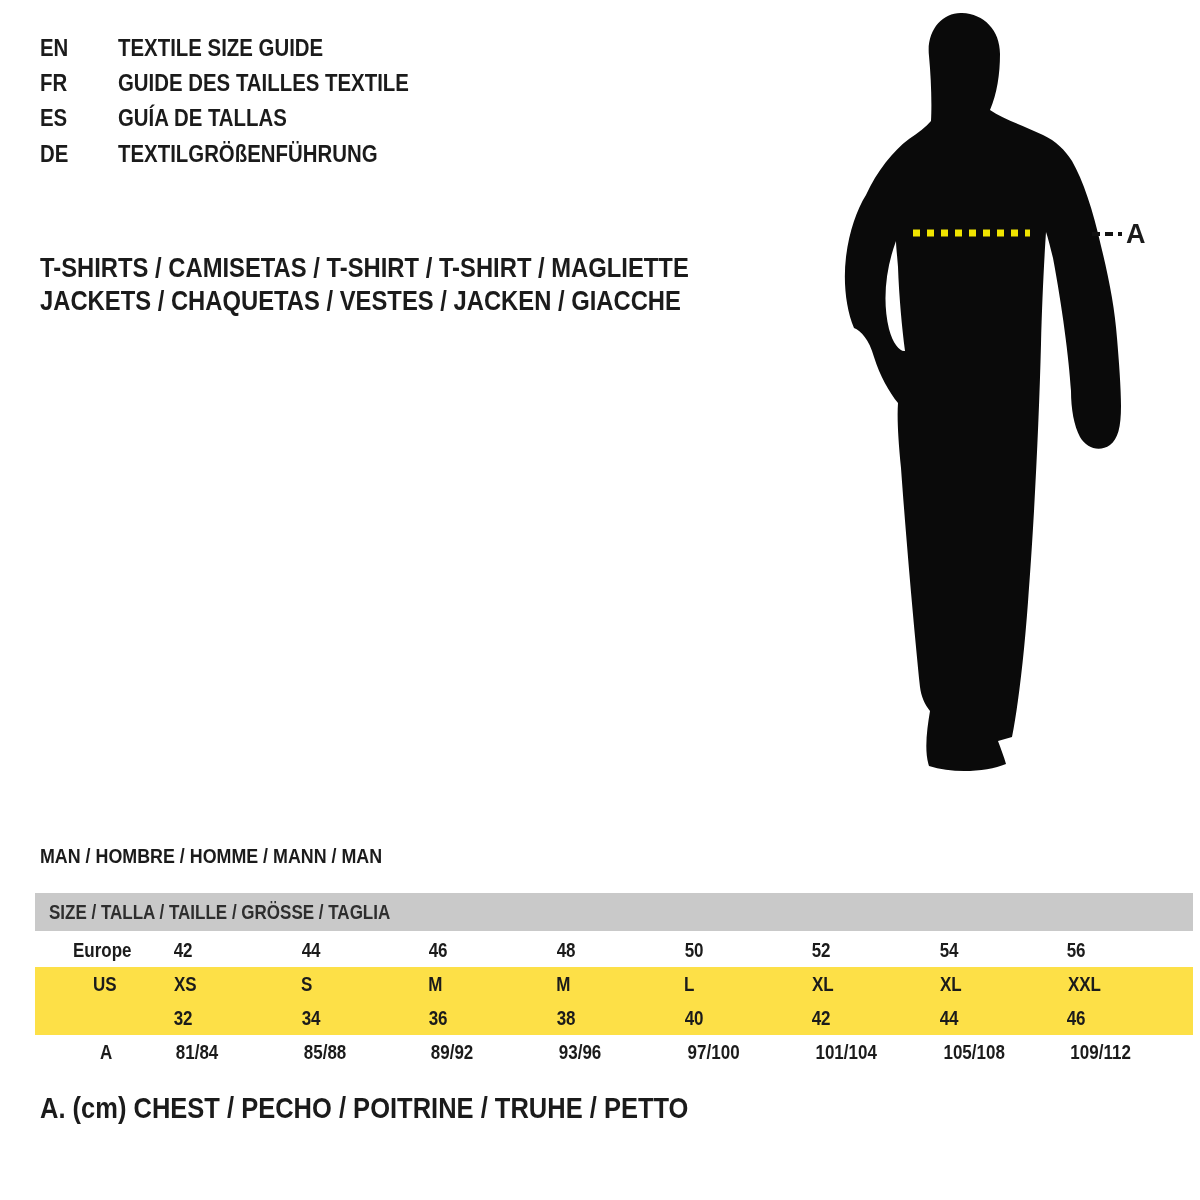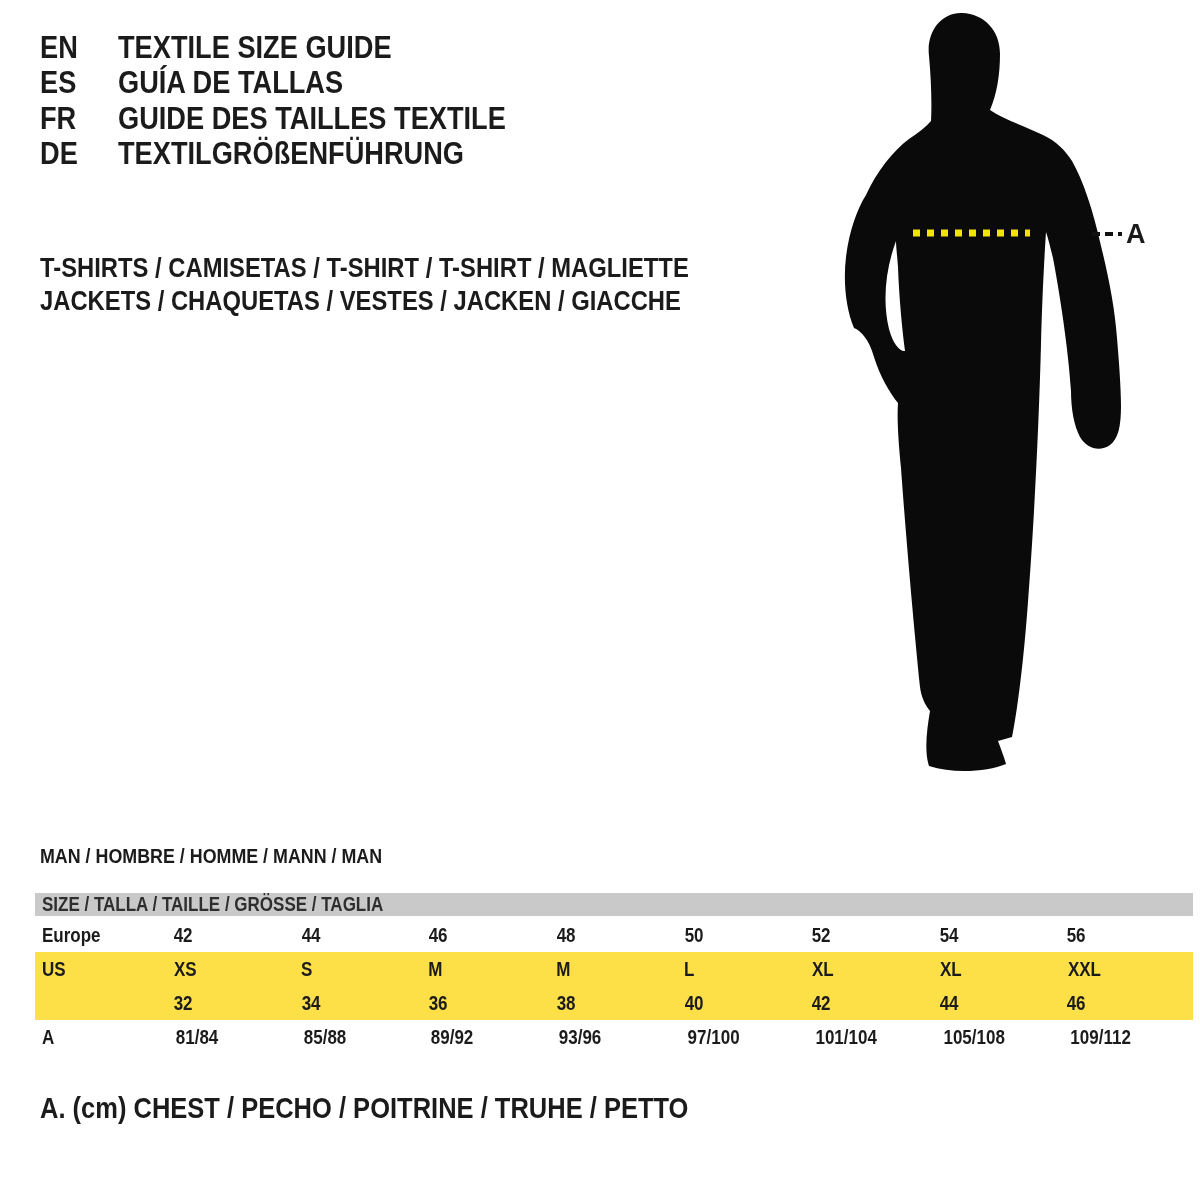--- a/index.html
+++ b/index.html
@@ -5,63 +5,63 @@
   html,body{margin:0;padding:0;background:#fff;}
   .canvas{
     position:relative;width:1200px;height:1200px;background:#ffffff;overflow:hidden;
     font-family:"Liberation Sans",sans-serif;font-weight:700;color:#1b1b1b;
   }
   .cond{display:inline-block;transform:scaleX(0.85);transform-origin:0 50%;white-space:nowrap;}
   .cond-c{display:inline-block;transform:scaleX(0.85);transform-origin:50% 50%;white-space:nowrap;}
 
   
   .lang-list{position:absolute;left:40px;top:30px;}
-  .lang-row{display:flex;align-items:center;height:35.3px;font-size:32px;}
+  .lang-row{display:flex;align-items:center;height:35.3px;font-size:24px;}
   .lang-code{width:78px;flex:none;}
 
   
   .categories{position:absolute;left:40px;top:219px;font-size:28px;line-height:33px;margin-top:32px;}
 
   
   .figure{position:absolute;left:820px;top:0;width:380px;height:800px;}
   .measure-label{position:absolute;left:1126px;top:221px;font-size:27px;line-height:27px;}
 
   
   .section-title{position:absolute;left:40px;top:844px;height:23px;line-height:23px;font-size:21px;}
 
   
   .size-table{position:absolute;left:35px;top:893px;width:1158px;}
-  .thead{height:23px;background:#c9c9c9;display:flex;align-items:center;padding-left:7px;
+  .thead{height:38px;background:#c9c9c9;display:flex;align-items:center;padding-left:14px;
          font-size:20px;color:#2e2e2e;box-sizing:border-box;}
   .tbody{margin-top:2px;}
   .trow{display:grid;grid-template-columns:137px repeat(8,1fr);align-items:center;height:34px;font-size:20px;}
   .trow.shaded{background:#fde047;}
-  .tlabel{padding-left:7px;text-align:left;}
+  .tlabel{padding-left:7px;text-align:center;}
   .tcell{}
 
   
   .footnote{position:absolute;left:40px;top:1097px;height:22px;line-height:22px;font-size:30px;}
 </style>
 </head>
 <body>
 
 <div class="canvas">
 
   <div class="lang-list">
     <div class="lang-row">
       <span class="lang-code"><span class="cond">EN</span></span>
       <span class="cond">TEXTILE SIZE GUIDE</span>
     </div>
     <div class="lang-row">
+      <span class="lang-code"><span class="cond">FR</span></span>
+      <span class="cond">GUIDE DES TAILLES TEXTILE</span>
+    </div>
+    <div class="lang-row">
       <span class="lang-code"><span class="cond">ES</span></span>
       <span class="cond">GUÍA DE TALLAS</span>
-    </div>
-    <div class="lang-row">
-      <span class="lang-code"><span class="cond">FR</span></span>
-      <span class="cond">GUIDE DES TAILLES TEXTILE</span>
     </div>
     <div class="lang-row">
       <span class="lang-code"><span class="cond">DE</span></span>
       <span class="cond">TEXTILGRÖßENFÜHRUNG</span>
     </div>
   </div>
 
   <div class="categories">
     <div><span class="cond">T-SHIRTS / CAMISETAS / T-SHIRT / T-SHIRT / MAGLIETTE</span></div>
     <div><span class="cond">JACKETS / CHAQUETAS / VESTES / JACKEN / GIACCHE</span></div>

